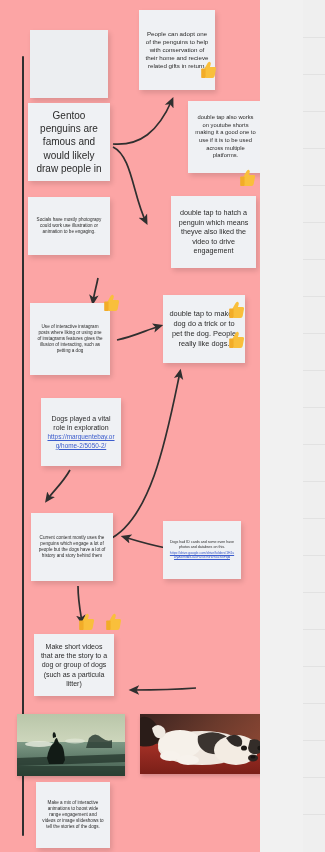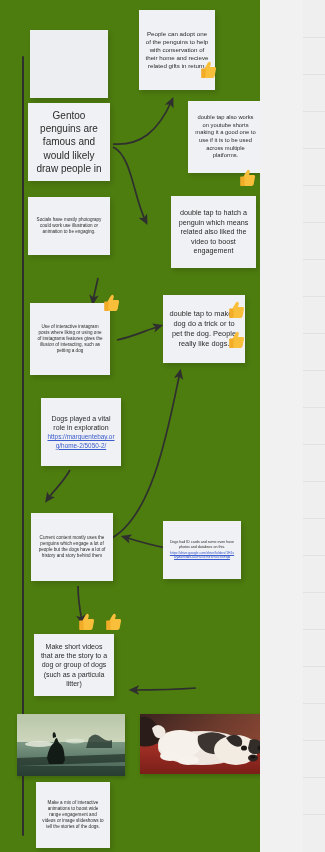--- a/index.html
+++ b/index.html
@@ -5,21 +5,21 @@
   html,body{margin:0;padding:0;}
   body{
     width:325px;height:852px;overflow:hidden;
     background:#f1f1f1;
     font-family:"Liberation Sans", sans-serif;
     position:relative;
   }
   
   #board{
     position:absolute;left:0;top:0;width:260px;height:852px;
-    background:#4d7c0f;
+    background:#fca5a5;
     overflow:hidden;
   }
   #right-panel{
     position:absolute;left:303px;top:0;width:22px;height:852px;
     background:#efefef;
   }
   #right-panel .rrow{
     position:absolute;left:0;width:22px;height:1px;background:#e2e2e2;
   }
   #panel-edge{
@@ -120,21 +120,21 @@
 
   <div class="note" style="left:188px;top:101px;width:75px;height:72px;font-size:5.8px;">
     <span class="txt">double tap also works on youtube shorts making it a good one to use if it is to be used across multiple platforms.</span>
   </div>
 
   <div class="note" style="left:28px;top:197px;width:82px;height:58px;font-size:4.6px;">
     <span class="txt">Socials have mostly photograpy could work use illustration or animation to be engaging.</span>
   </div>
 
   <div class="note" style="left:171px;top:196px;width:85px;height:72px;font-size:7.2px;">
-    <span class="txt">double tap to hatch a penguin which means related also liked the video to boost engagement</span>
+    <span class="txt">double tap to hatch a penguin which means theyve also liked the video to drive engagement</span>
   </div>
 
   <div class="note" style="left:30px;top:303px;width:80px;height:72px;font-size:4.6px;">
     <span class="txt">Use of interactive instagram posts where liking or using one of instagrams features gives the illusion of interacting, such as petting a dog</span>
   </div>
 
   <div class="note" style="left:163px;top:295px;width:82px;height:68px;font-size:7.4px;">
     <span class="txt">double tap to make a dog do a trick or to pet the dog. People really like dogs.</span>
   </div>
 

